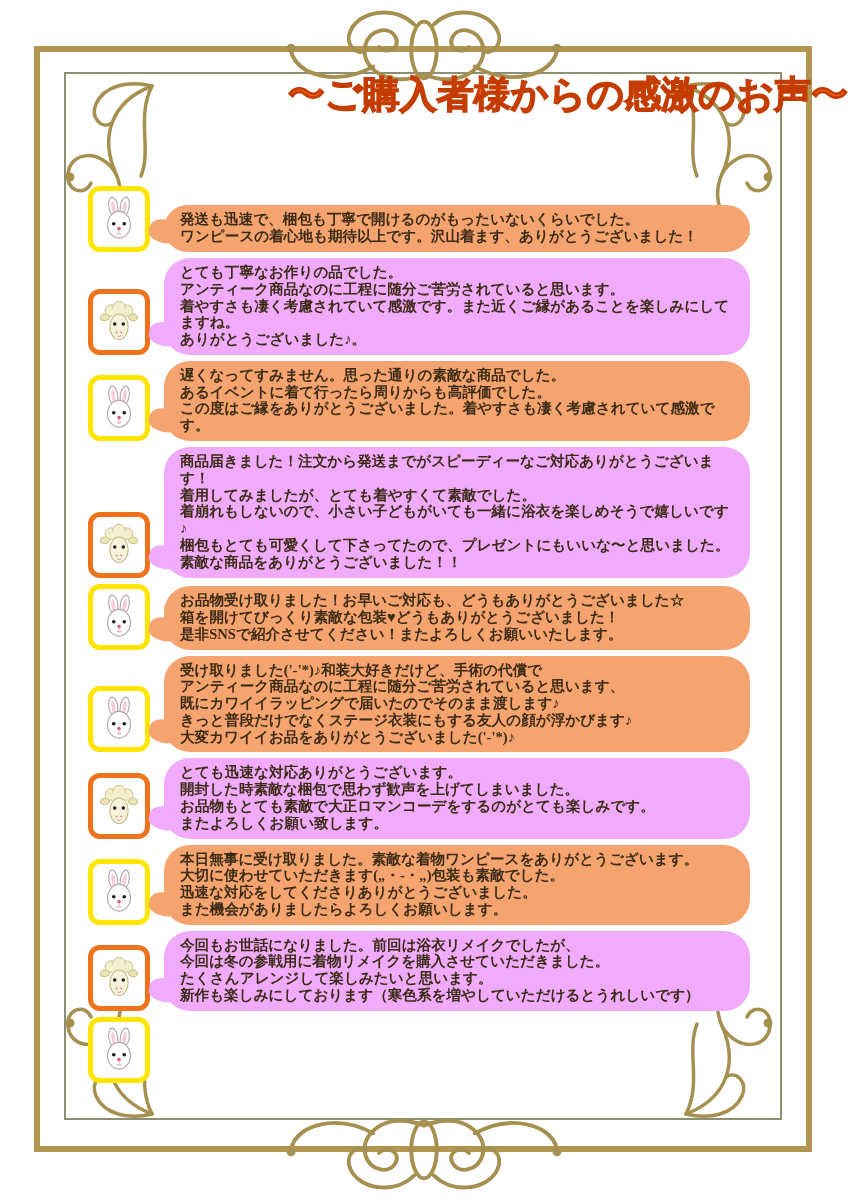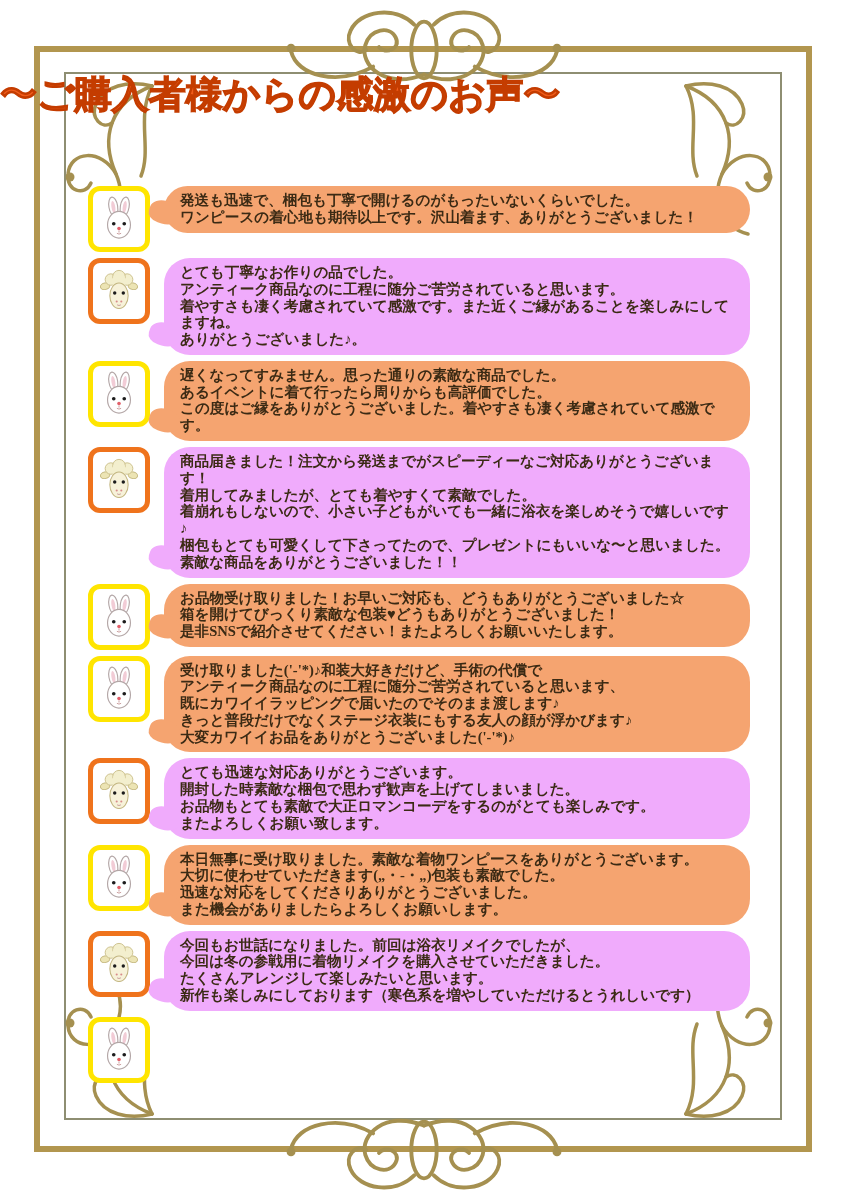--- a/index.html
+++ b/index.html
@@ -14,28 +14,28 @@
   .orn{position:absolute;z-index:1;}
   .orn svg{display:block;width:100%;height:100%;}
   .orn-top{left:264px;top:6px;width:320px;height:88px;}
   .orn-bottom{left:264px;top:1106px;width:320px;height:88px;transform:scaleY(-1);}
   .orn-tl{left:56px;top:78px;width:110px;height:170px;}
   .orn-tr{left:672px;top:78px;width:110px;height:170px;transform:scaleX(-1);}
   .orn-bl{left:56px;top:952px;width:110px;height:170px;transform:scaleY(-1);}
   .orn-br{left:672px;top:952px;width:110px;height:170px;transform:scale(-1,-1);}
 
   
-  .title{position:absolute;left:0;right:0;top:74px;text-align:left;z-index:2;
+  .title{position:absolute;left:0;right:0;top:74px;text-align:right;z-index:2;
          color:#f05c1b;font-weight:bold;line-height:1.12;}
   .title .t1{font-size:37px;letter-spacing:0px;-webkit-text-stroke:1.4px #c43c00;}
   .title .t2{font-size:46px;margin-top:0px;-webkit-text-stroke:1.6px #c43c00;letter-spacing:2px;}
 
   
   .reviews{position:absolute;left:88px;top:186px;width:662px;z-index:2;}
-  .row{display:flex;align-items:flex-start;gap:14px;margin-bottom:6px;}
+  .row{display:flex;align-items:flex-end;gap:14px;margin-bottom:6px;}
   .icon-box{flex:0 0 52px;width:52px;height:56px;background:#fff;border-radius:12px;
             display:flex;align-items:center;justify-content:center;}
   .ib-y{border:5px solid #ffe500;}
   .ib-o{border:5px solid #ef731c;}
   .icon-box svg{width:42px;height:46px;display:block;}
   .bubble{position:relative;flex:1;border-radius:26px;padding:6px 16px 7px;}
   .bb-o{background:#f5a470;}
   .bb-y{background:#f0abfc;}
   .bubble::before{content:"";position:absolute;left:-15px;bottom:9px;width:32px;height:23px;
                   background:inherit;border-radius:55% 60% 60% 45%;transform:rotate(18deg);}

